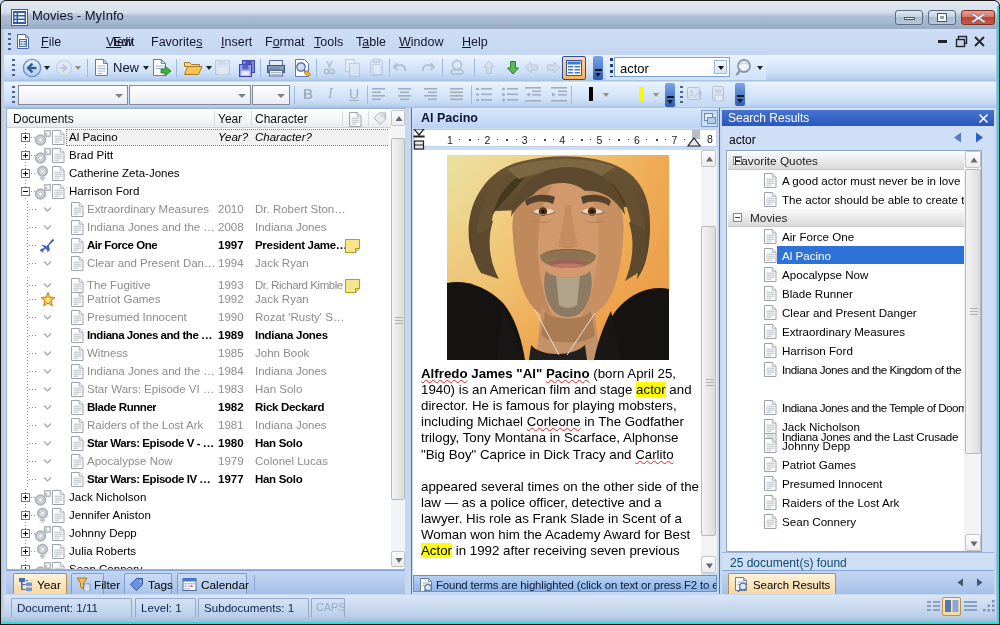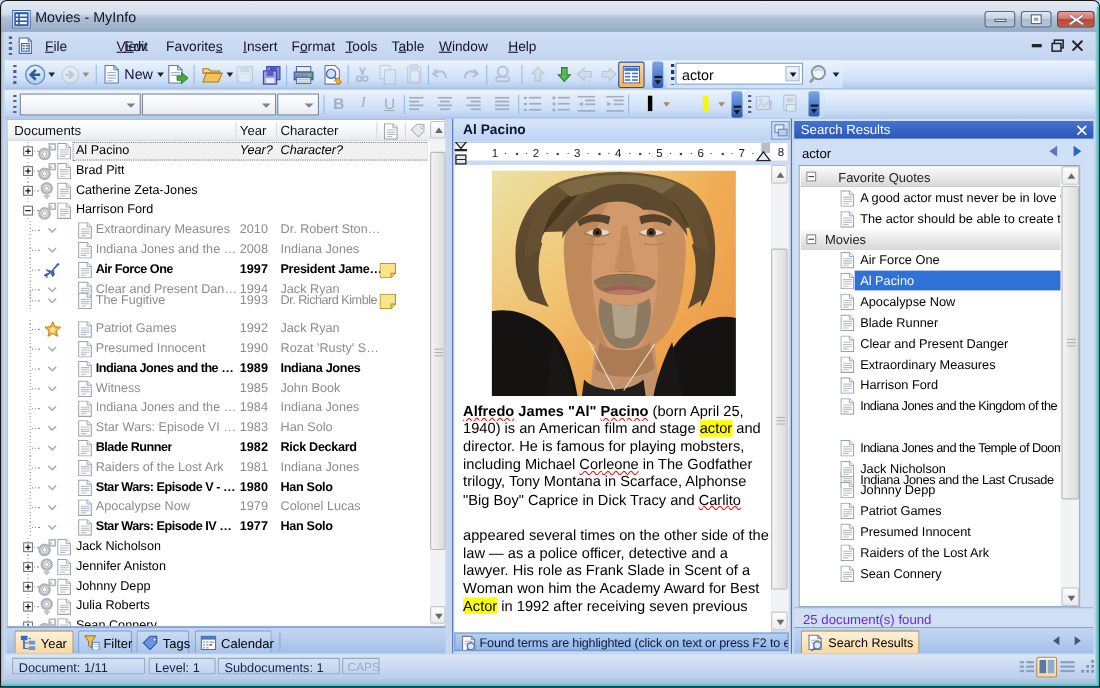--- a/index.html
+++ b/index.html
@@ -80,21 +80,21 @@
 .rgroup { position:absolute; left:0; width:240px; height:18px;
   background:linear-gradient(#fafafa,#d9d9d9); border-bottom:1px solid #c8c8c8; font-size:11.8px; color:#222; }
 .ritem { position:absolute; left:0; width:240px; height:19px; font-size:11.6px; color:#000; }
 
 .tabstrip { position:absolute; top:570px; height:24px; background:linear-gradient(#c3d7f2,#a4c0e8); border-top:1px solid #87a5d4; }
 .tab { position:absolute; top:2px; height:21px; font-size:11.8px; color:#000;
   background:linear-gradient(#cadcf4,#aac4ea); border:1px solid #7f9ccc; border-bottom:none; border-radius:2px 2px 0 0; }
 .tab.active { background:linear-gradient(#fdf2dc,#f8d8a0); border-color:#b88e4e; }
 #statusbar { position:absolute; left:4px; top:595px; width:992px; height:22px;
   background:linear-gradient(#dae6f6 0%, #cbdaf0 50%, #b9cdea 100%); }
-.spanel { position:absolute; top:3px; height:15px; border:1px solid #93aacb; border-radius:1px; font-size:11.6px; color:#13224c; }
+.spanel { position:absolute; top:3px; height:25px; border:1px solid #93aacb; border-radius:1px; font-size:11.6px; color:#13224c; }
 
 #ltreebody { position:absolute; left:0; top:0; width:382px; height:460px; overflow:hidden; }
 .dotv { position:absolute; width:1px; height:18px; background:repeating-linear-gradient(#909090 0 1px, transparent 1px 3px); }
 .doth { position:absolute; height:1px; background:repeating-linear-gradient(90deg,#909090 0 1px, transparent 1px 3px); }
 
 #mfoundbar { position:absolute; left:1px; top:467px; width:304px; height:17px;
   background:linear-gradient(#b5d0f2,#90b4e8); border:1px solid #6c92cc; overflow:hidden; }
 .hl { background:#ffff00; }
 .sq { text-decoration:underline wavy #e02020 1px; text-decoration-skip-ink:none; text-underline-offset:1px; }
 
@@ -644,21 +644,21 @@
               <path d="M2.5 6.2 h8"></path>
               <path d="M2.5 8.2 h8"></path>
               <path d="M2.5 10.2 h8"></path>
               <path d="M2.5 12.2 h5"></path>
             </g>
           </svg>
           <span class="nm gray" style="left:80px;">Clear and Present Dan…</span>
           <span class="yearcol gray">1994</span>
           <span class="charcol gray">Jack Ryan</span>
         </div>
-    <div class="trow" style="top:156px;">
+    <div class="trow" style="top:168px;">
           <i class="dotv" style="left:20px;top:0;"></i>
           <i class="doth" style="left:22px;top:8px;width:9px;"></i>
           <svg class="abs" style="left:36px;top:5px" width="9" height="7">
             <path d="M1 1.5 L4.5 5 L8 1.5" stroke="#a8aeb6" stroke-width="1.4" fill="none"></path>
           </svg>
           <svg class="abs" style="left:64px;top:1px" width="13" height="15">
             <path d="M0.5 0.5 H8.2 L12 4.2 V14.5 H0.5 Z" fill="#fff" stroke="#9aa2ac"></path>
             <path d="M8.2 0.5 V4.2 H12" fill="#eef1f5" stroke="#9aa2ac" stroke-width="0.8"></path>
             <g stroke="#b6bdc6" stroke-width="1">
               <path d="M2.5 6.2 h8"></path>
@@ -1201,21 +1201,21 @@
       <svg class="abs" style="left:252px;top:5px" width="12" height="13">
           <path d="M2 1.5 L9 6.5 L2 11.5 Z" fill="#2a62c8"></path>
         </svg>
     </div>
     <div id="rlist">
       <div id="rlistbody">
       <div class="rgroup" style="top:0px;">
             <span class="abs" style="left:5px;top:4px;width:9px;height:9px;border:1px solid #888;background:#fff;">
               <i class="abs" style="left:1px;top:3px;width:5px;height:1px;background:#444;"></i>
             </span>
-            <span class="abs" style="left:34px;top:2px;">Favorite Quotes</span>
+            <span class="abs" style="left:6px;top:2px;">Favorite Quotes</span>
           </div>
       <div class="ritem" style="top:19px;">
             <svg class="abs" style="left:36px;top:2px" width="13" height="15">
               <path d="M0.5 0.5 H8.2 L12 4.2 V14.5 H0.5 Z" fill="#fff" stroke="#9aa2ac"></path>
               <path d="M8.2 0.5 V4.2 H12" fill="#eef1f5" stroke="#9aa2ac" stroke-width="0.8"></path>
               <g stroke="#b6bdc6" stroke-width="1">
                 <path d="M2.5 6.2 h8"></path>
                 <path d="M2.5 8.2 h8"></path>
                 <path d="M2.5 10.2 h8"></path>
                 <path d="M2.5 12.2 h5"></path>
@@ -1458,39 +1458,39 @@
             </svg></div>
         <div class="sbbtn" style="left:1px;top:383px;width:16px;height:17px;"><svg width="16" height="17">
               <path d="M8 11.5 L11.5 6.5 H4.5 Z" fill="#606a74"></path>
             </svg></div>
         <div class="sbthumb" style="left:1px;top:18px;width:16px;height:285px;">
           <div class="abs" style="left:4px;top:138px;width:8px;height:1px;background:#b0b0b0;box-shadow:0 3px #b0b0b0,0 6px #b0b0b0;"></div>
         </div>
       </div>
     </div>
     <div class="abs" style="left:0px;top:444px;width:272px;height:19px;background:#cfe0f5;border-top:1px solid #9ab4dc;">
-      <span class="abs" style="left:8px;top:3px;font-size:12px;color:#6d28d9;">25 document(s) found</span>
+      <span class="abs" style="left:8px;top:3px;font-size:12px;color:#0c4a6e;">25 document(s) found</span>
     </div>
   </div>
   <div class="tabstrip" id="ltabs" style="left:6px; width:399px;">
     <div class="tab active" style="left:7px;width:54px;">
       <svg class="abs" style="left:4px;top:3px" width="15" height="14">
           <g fill="#3a6ac8">
             <rect x="1" y="1" width="6" height="4" rx="0.5"></rect>
             <rect x="8" y="3" width="2" height="1"></rect>
             <rect x="3" y="5" width="1.6" height="8"></rect>
             <rect x="4.6" y="7" width="3" height="1"></rect>
             <rect x="4.6" y="12" width="3" height="1"></rect>
             <rect x="8" y="5.5" width="6" height="3.5" rx="0.5" fill="#6a94e0"></rect>
             <rect x="8" y="10.5" width="6" height="3.5" rx="0.5" fill="#6a94e0"></rect>
           </g>
         </svg>
       <span class="abs" style="left:23px;top:4px;">Year</span>
     </div>
-    <div class="tab" style="left:65px;width:49px;text-align:center;">
+    <div class="tab" style="left:65px;width:33px;text-align:center;">
       <svg class="abs" style="left:4px;top:3px" width="15" height="14">
           <path d="M1 1 H11 L7.5 6 V12 L4.5 10 V6 Z" fill="#f0c050" stroke="#8a6820" stroke-width="0.8"></path>
           <rect x="8" y="7" width="6" height="7" fill="#fff" stroke="#5a7cb8" stroke-width="0.8"></rect>
           <g stroke="#9db4d6" stroke-width="0.8">
             <path d="M9 9 h4"></path>
             <path d="M9 11 h4"></path>
           </g>
         </svg>
       <span class="abs" style="left:22px;top:4px;">Filter</span>
     </div>

